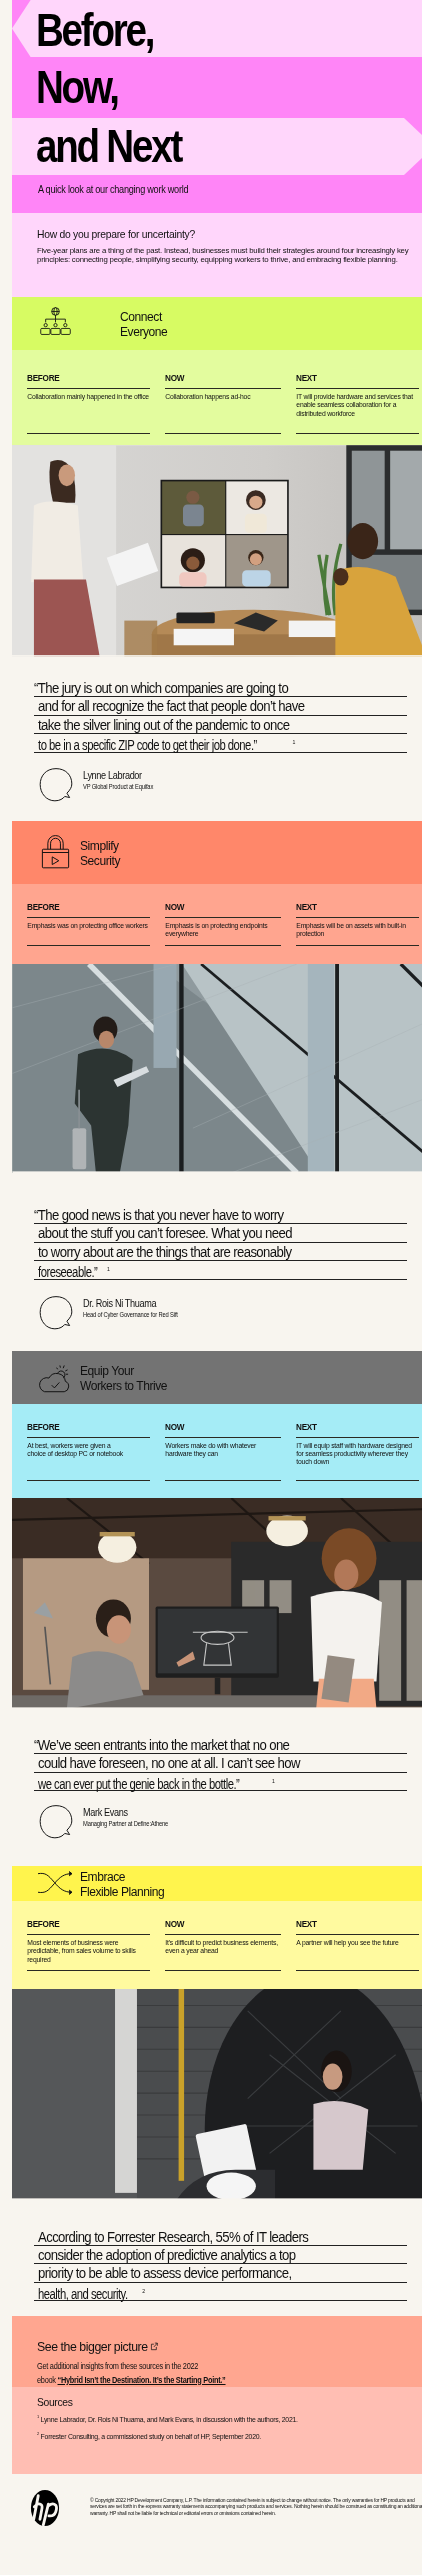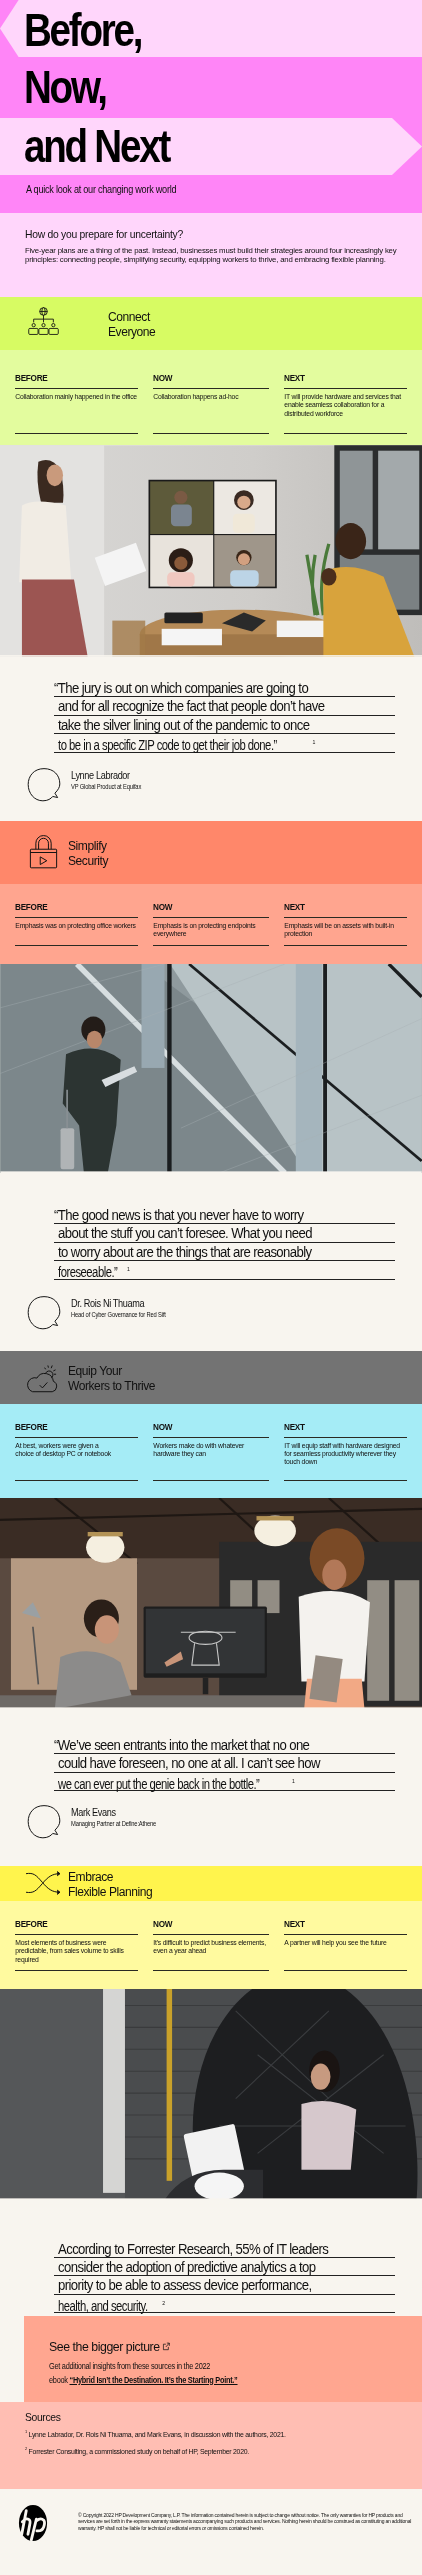--- a/index.html
+++ b/index.html
@@ -1,18 +1,18 @@
 <!DOCTYPE html>
 <html style="font-size:8.8px"><head>
 <meta charset="utf-8">
 <style>
   * { box-sizing: border-box; margin: 0; padding: 0; }
   html, body { width: 422px; background: #f8f5ef; }
   body { font-family: "Liberation Sans", sans-serif; color: #111; }
-  .page { width: 422px; position: relative; overflow: hidden; }
+  .page { width: 422px; position: relative; overflow: hidden; padding-left: 12px; }
 
   
   .hero { position: relative; height: 213px; background: #ff85f7; overflow: hidden; }
   .hero .band1 { position: absolute; left: 0; top: 0; width: 422px; height: 57px; background: #ffd6fb;
     clip-path: polygon(18.6px 0, 100% 0, 100% 100%, 18.6px 100%, 0 50%); }
   .hero .band3 { position: absolute; left: 0; top: 118px; width: 422px; height: 57px; background: #ffd6fb;
     clip-path: polygon(0 0, 392px 0, 422px 50%, 392px 100%, 0 100%); }
   .hero .t { position: absolute; left: 24px; font-size: 47px; letter-spacing: -2.7px; line-height: 1; color: #000;
     transform: scaleX(0.82); transform-origin: left center; white-space: nowrap; }
   .hero .t1 { top: 5.5px; }
@@ -38,34 +38,34 @@
   .bnn .lbl { font-size: 9.3px; font-weight: bold; letter-spacing: -0.3px; height: 16.4px; border-bottom: 1.1px solid #2a2a22; transform-origin: left; }
   .bnn .lbl span { display: inline-block; transform: scaleX(0.88); transform-origin: left; }
   .bnn .txt { font-size: 6.8px; line-height: 8.2px; letter-spacing: -0.2px; padding-top: 3.8px; border-bottom: 1.1px solid #2a2a22; }
 
   
   .photo { position: relative; width: 422px; overflow: hidden; }
 
   
   .quote { background: #f8f5ef; position: relative; }
   .quote .qtext { position: absolute; left: 22px; width: 373px; }
-  .quote .qline { display: block; height: 18.4px; border-bottom: 0.8px solid #222; font-size: 15.3px; line-height: 17.5px; letter-spacing: -0.7px; white-space: nowrap; padding-left: 3.8px; overflow: visible; margin-left: 32px; }
+  .quote .qline { display: block; height: 18.4px; border-bottom: 0.8px solid #222; font-size: 15.3px; line-height: 17.5px; letter-spacing: -0.7px; white-space: nowrap; padding-left: 3.8px; overflow: visible; }
   .quote .qline span { display: inline-block; transform: scaleX(0.86); transform-origin: left; }
   .quote .qline.first { padding-left: 0; }
   .quote sup { font-size: 6px; }
   .quote .author { position: absolute; left: 26px; display: flex; align-items: flex-start; }
   .quote .bubble { width: 36px; height: 36px; }
   .quote .aname { font-size: 10.4px; letter-spacing: -0.4px; margin-left: 9.3px; margin-top: 3.3px; transform: scaleX(0.88); transform-origin: left; white-space: nowrap; }
   .quote .arole { font-size: 6.6px; letter-spacing: -0.2px; margin-left: 9.3px; margin-top: 1.6px; transform: scaleX(0.88); transform-origin: left; white-space: nowrap; }
 
   
   .stat { background: #f8f5ef; height: 116px; position: relative; }
 
   
-  .cta { background: #ffa690; height: 86px; padding: 23px 0 0 25px; margin-left: 24px; }
+  .cta { background: #ffa690; height: 71px; padding: 23px 0 0 25px; }
   .cta h3 { font-weight: normal; font-size: 13.7px; letter-spacing: -0.5px; transform: scaleX(0.9); transform-origin: left; white-space: nowrap; display: flex; align-items: center; }
   .cta h3 .ext { display: inline-block; width: 8.8px; height: 8.8px; margin-left: 3.3px; }
   .cta p { margin-top: 5.5px; font-size: 8.2px; line-height: 14.3px; letter-spacing: -0.3px; transform: scaleX(0.9); transform-origin: left; white-space: nowrap; }
   .cta a { color: #111; font-weight: bold; text-decoration: underline; }
 
   
   .sources { background: #ffbeb3; height: 87px; padding: 8.8px 0 0 25px; }
   .sources h4 { font-weight: normal; font-size: 11.5px; letter-spacing: -0.4px; transform: scaleX(0.9); transform-origin: left; white-space: nowrap; }
   .sources .src { font-size: 7.7px; letter-spacing: -0.3px; margin-top: 6.6px; transform: scaleX(0.9); transform-origin: left; white-space: nowrap; }
   .sources .src sup { font-size: 4.4px; }
@@ -450,21 +450,21 @@
         <ellipse cx="585" cy="160" rx="18" ry="24" fill="#c79a80"></ellipse>
       <path d="M550 210 q50 -15 100 10 l-10 110 l-90 0z" fill="#d6c8cc"></path>
       <rect x="345" y="255" width="95" height="110" rx="4" fill="#f2f2f2" transform="rotate(-12 390 310)"></rect>
       <path d="M300 385 q40 -60 120 -55 l60 0 l0 55z" fill="#2c2d30"></path>
       <ellipse cx="400" cy="360" rx="45" ry="25" fill="#f5f5f5"></ellipse>
       <rect x="0" y="382" width="770" height="3" fill="#f8f5ef"></rect>
     </svg>
   </div>
 
   <section class="stat">
-    <div class="quote" style="position:absolute;left:0;top:16px;width:356px;height:116px;background:transparent;">
+    <div class="quote" style="position:absolute;left:0;top:4px;width:356px;height:116px;background:transparent;">
       <div class="qtext" style="top:23.6px;left:22px;">
         <div class="qline"><span>According to Forrester Research, 55% of IT leaders</span></div>
         <div class="qline"><span>consider the adoption of predictive analytics a top</span></div>
         <div class="qline"><span>priority to be able to assess device performance,</span></div>
         <div class="qline"><span><span>health, and security.</span><sup>2</sup></span></div>
       </div>
     </div>
   </section>
 
   <section class="cta">

